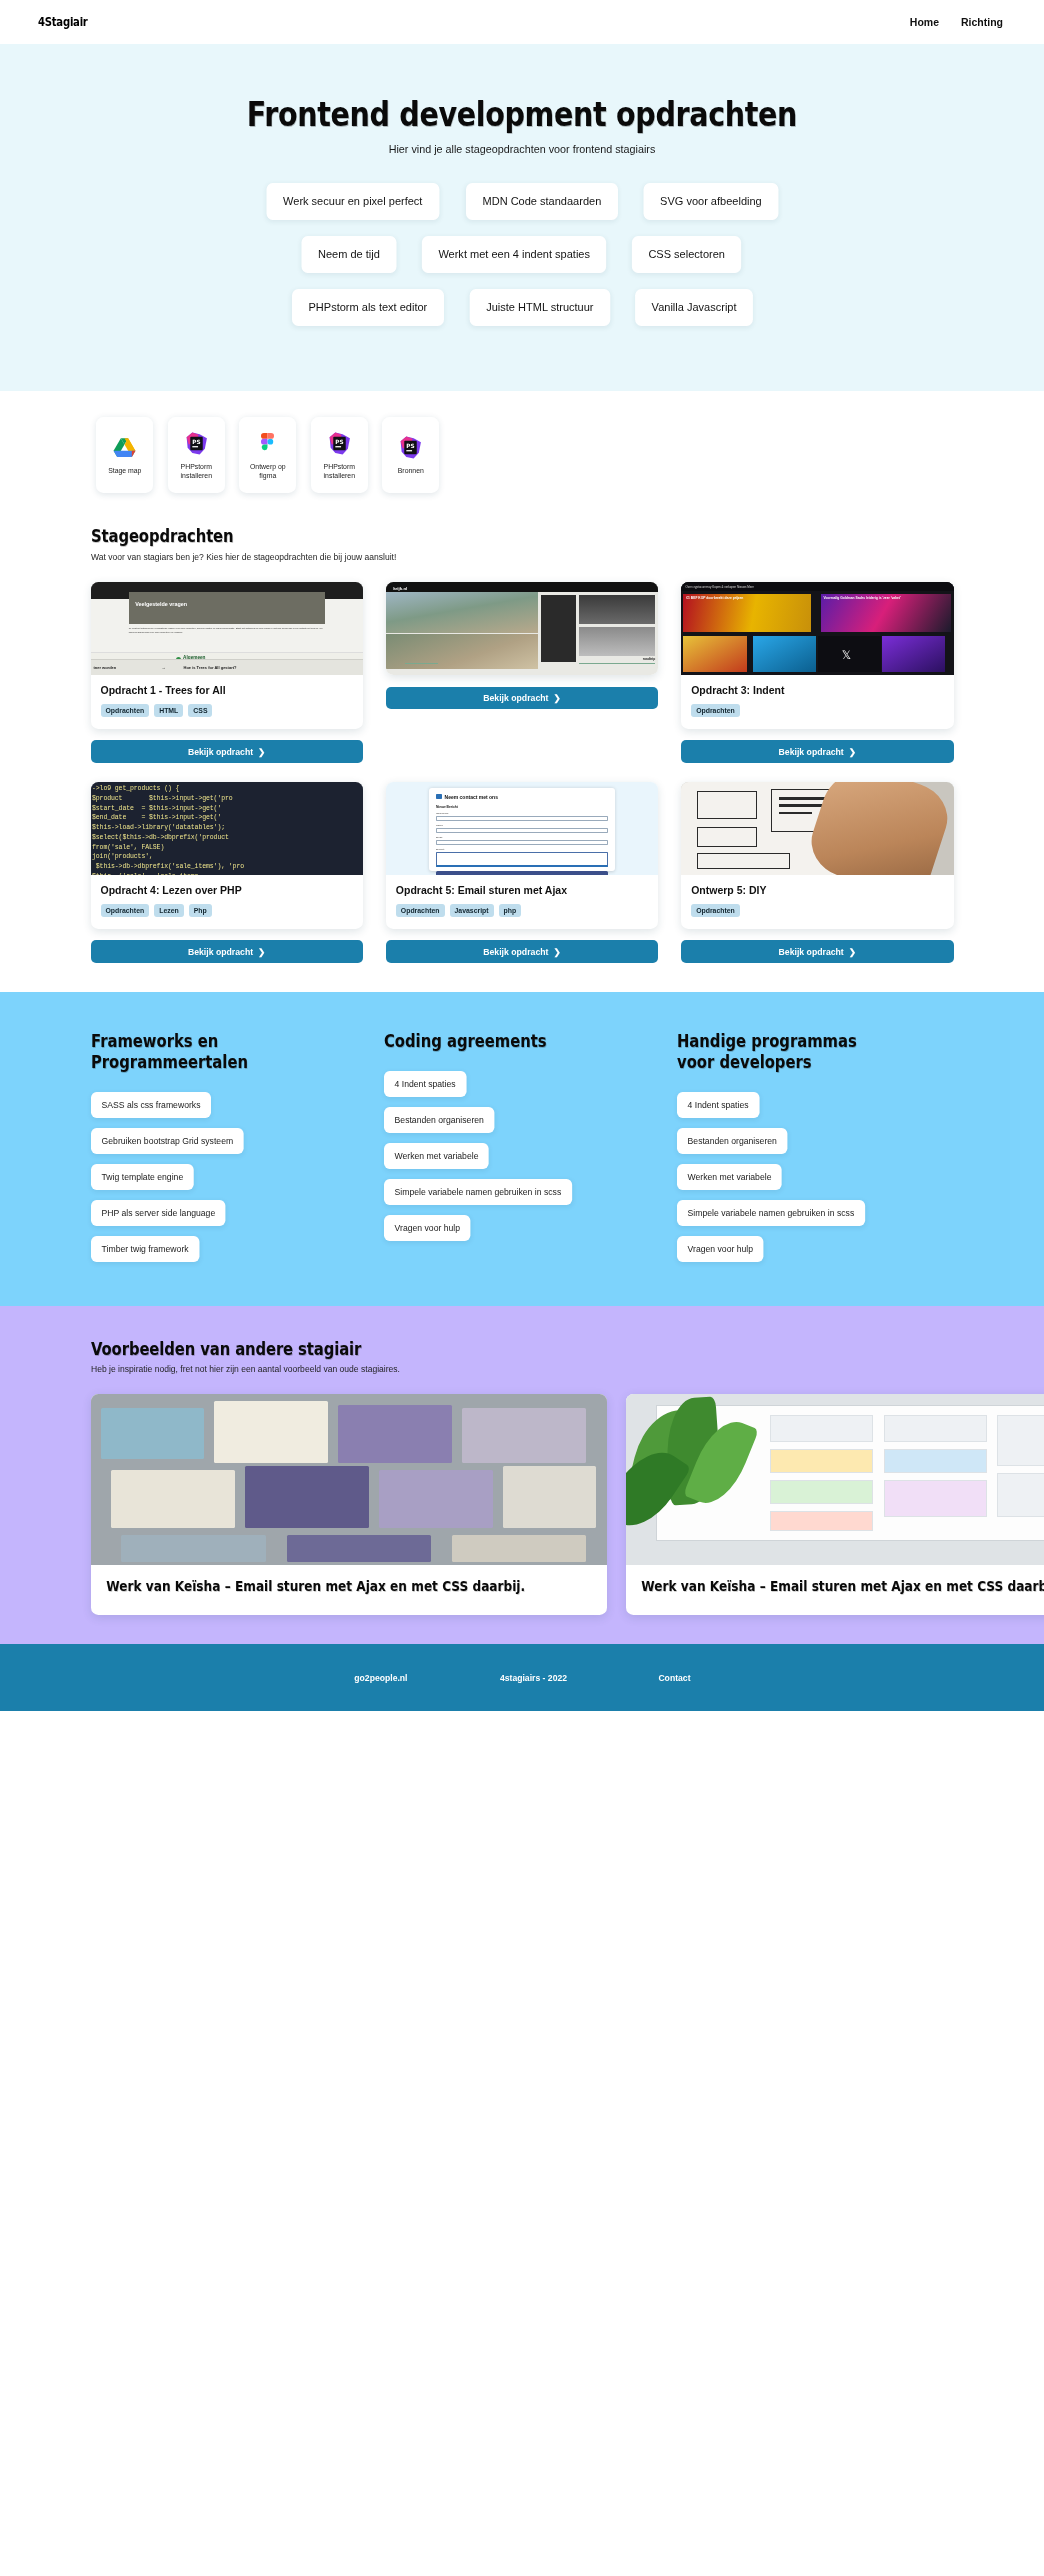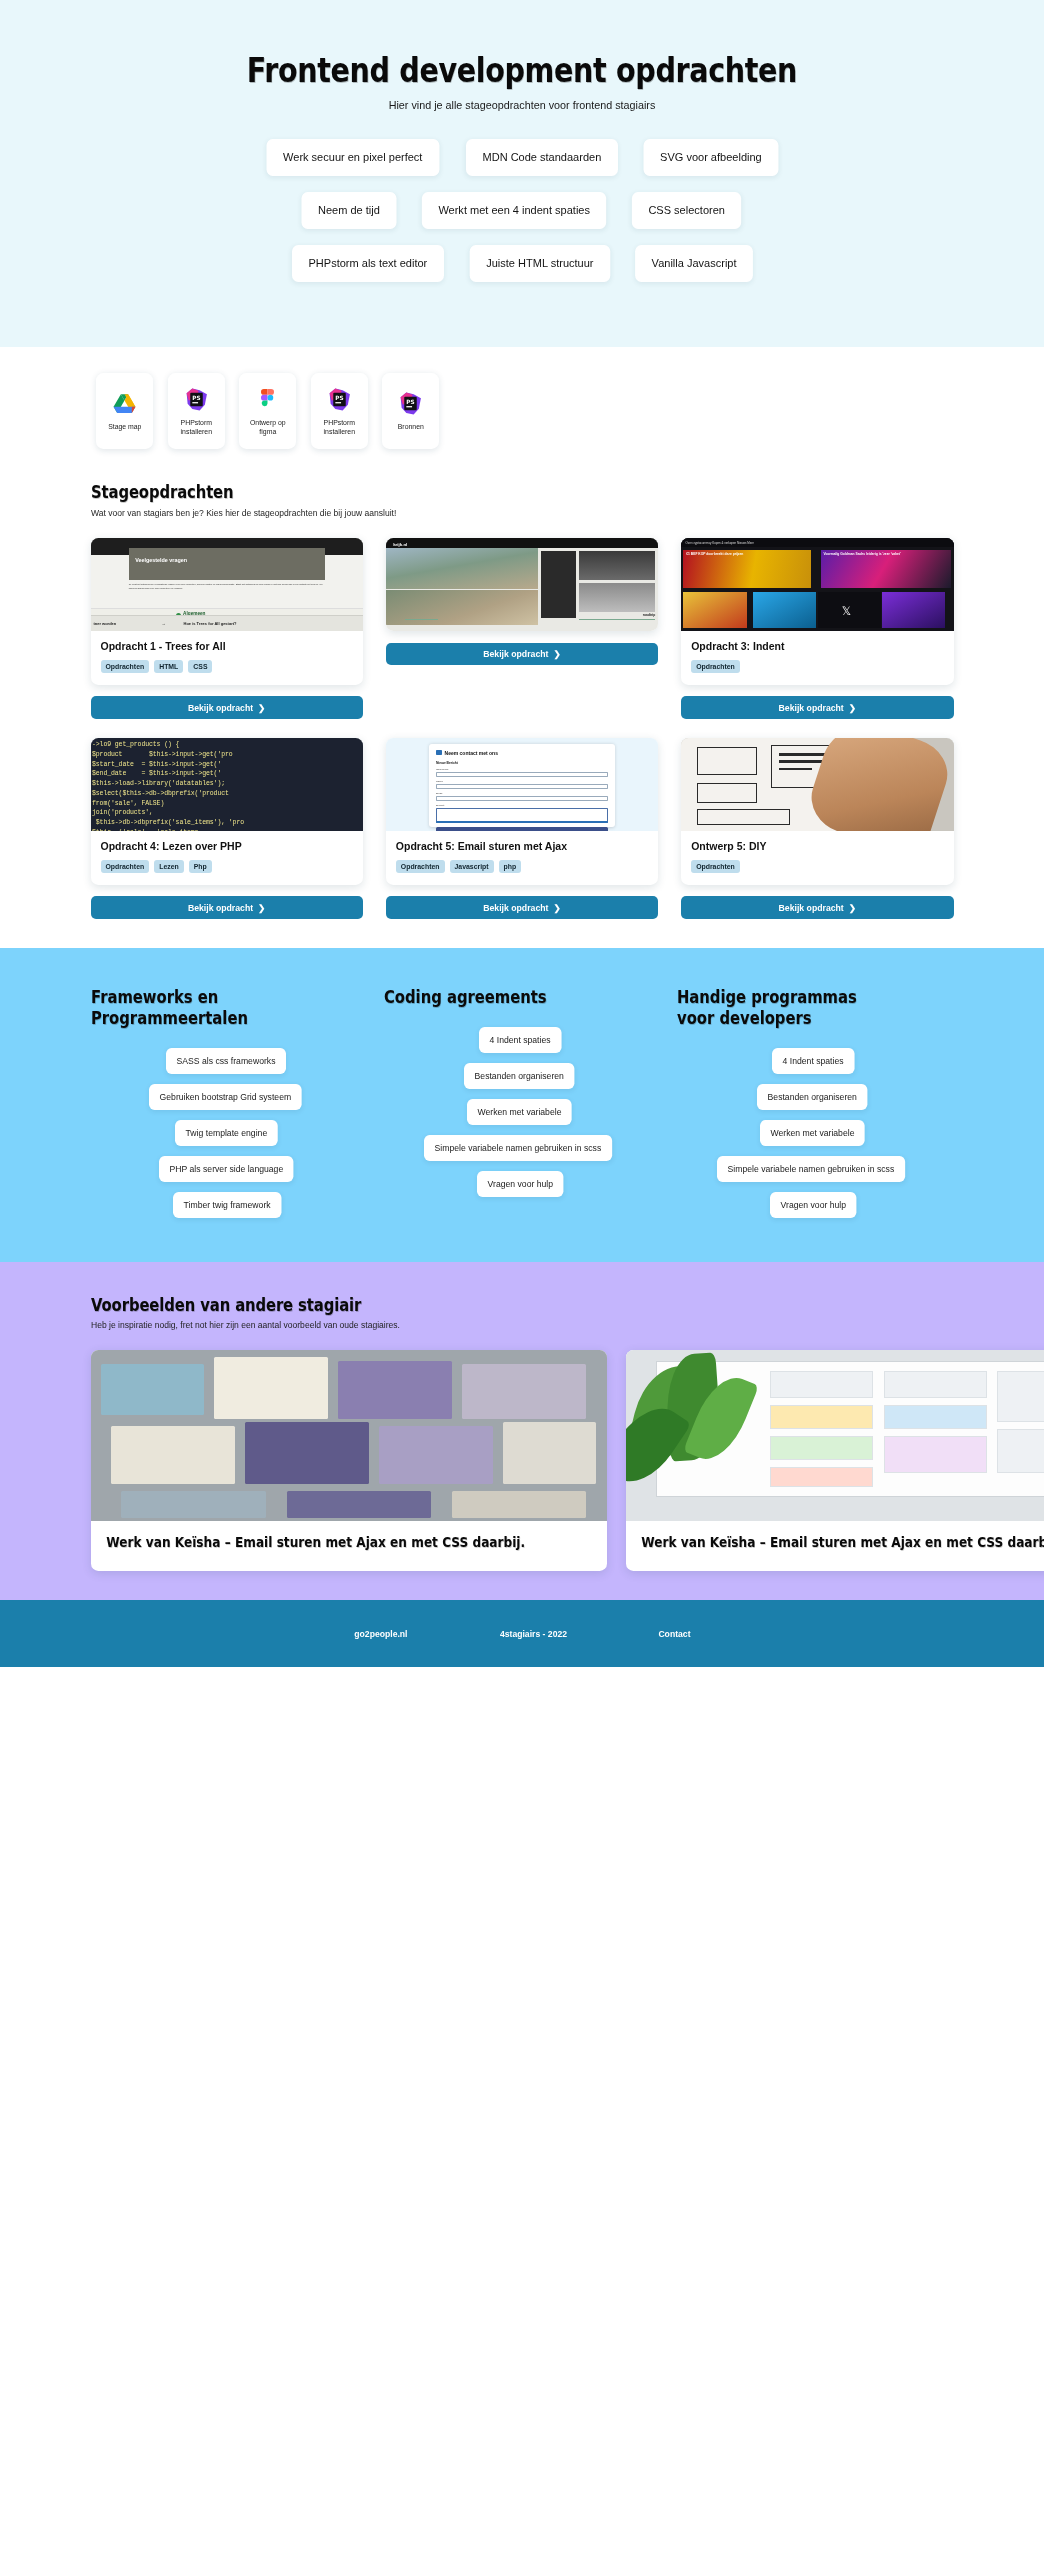--- a/index.html
+++ b/index.html
@@ -265,21 +265,21 @@
   
   .cols-section { background:#7dd3fc; padding:39px 0 44px; margin-top:29px; }
   .cols { display:grid; grid-template-columns: 1fr 1fr 1fr; gap: 16px; }
   .col-head {
     font-family:"DejaVu Sans", sans-serif;
     font-weight:700; font-size:17.4px; line-height:1.2;
     transform:scaleX(0.85); transform-origin:left center;
     color:#0a0a0a; text-shadow:0.7px 0.7px 0 rgba(0,0,0,.22);
     margin-bottom:19px; max-width:239px;
   }
-  .chip-list { display:flex; flex-direction:column; gap:10px; align-items:center; }
+  .chip-list { display:flex; flex-direction:column; gap:10px; align-items:flex-start; }
   .chip {
     background:#fff; border-radius:5.8px; padding:8px 11px;
     font-size:9px; color:#1b1b1b;
     box-shadow:0 1.5px 5px rgba(20,60,80,.09);
     transform:scaleX(0.96); transform-origin:left center;
     white-space:nowrap;
   }
 
   
   .vb-section { background:#c4b5fd; padding:33px 0 29px; }
@@ -316,20 +316,27 @@
     color:#fff; font-size:9.4px; font-weight:700;
     text-decoration:none; transform:scaleX(0.92);
     font-family:"Liberation Sans", sans-serif;
   }
 </style>
 </head>
 <body>
 
 <div class="wrap">
 
+  <div class="navbar">
+    <div class="brand">4Stagiair</div>
+    <div class="nav-links">
+      <a href="#">Home</a>
+      <a href="#">Richting</a>
+    </div>
+  </div>
 
   <div class="hero">
     <h1>Frontend development opdrachten</h1>
     <p class="sub">Hier vind je alle stageopdrachten voor frontend stagiairs</p>
     <div class="pill-rows">
       <div class="pill-row">
         <div class="pill">Werk secuur en pixel perfect</div>
         <div class="pill">MDN Code standaarden</div>
         <div class="pill">SVG voor afbeelding</div>
       </div>

